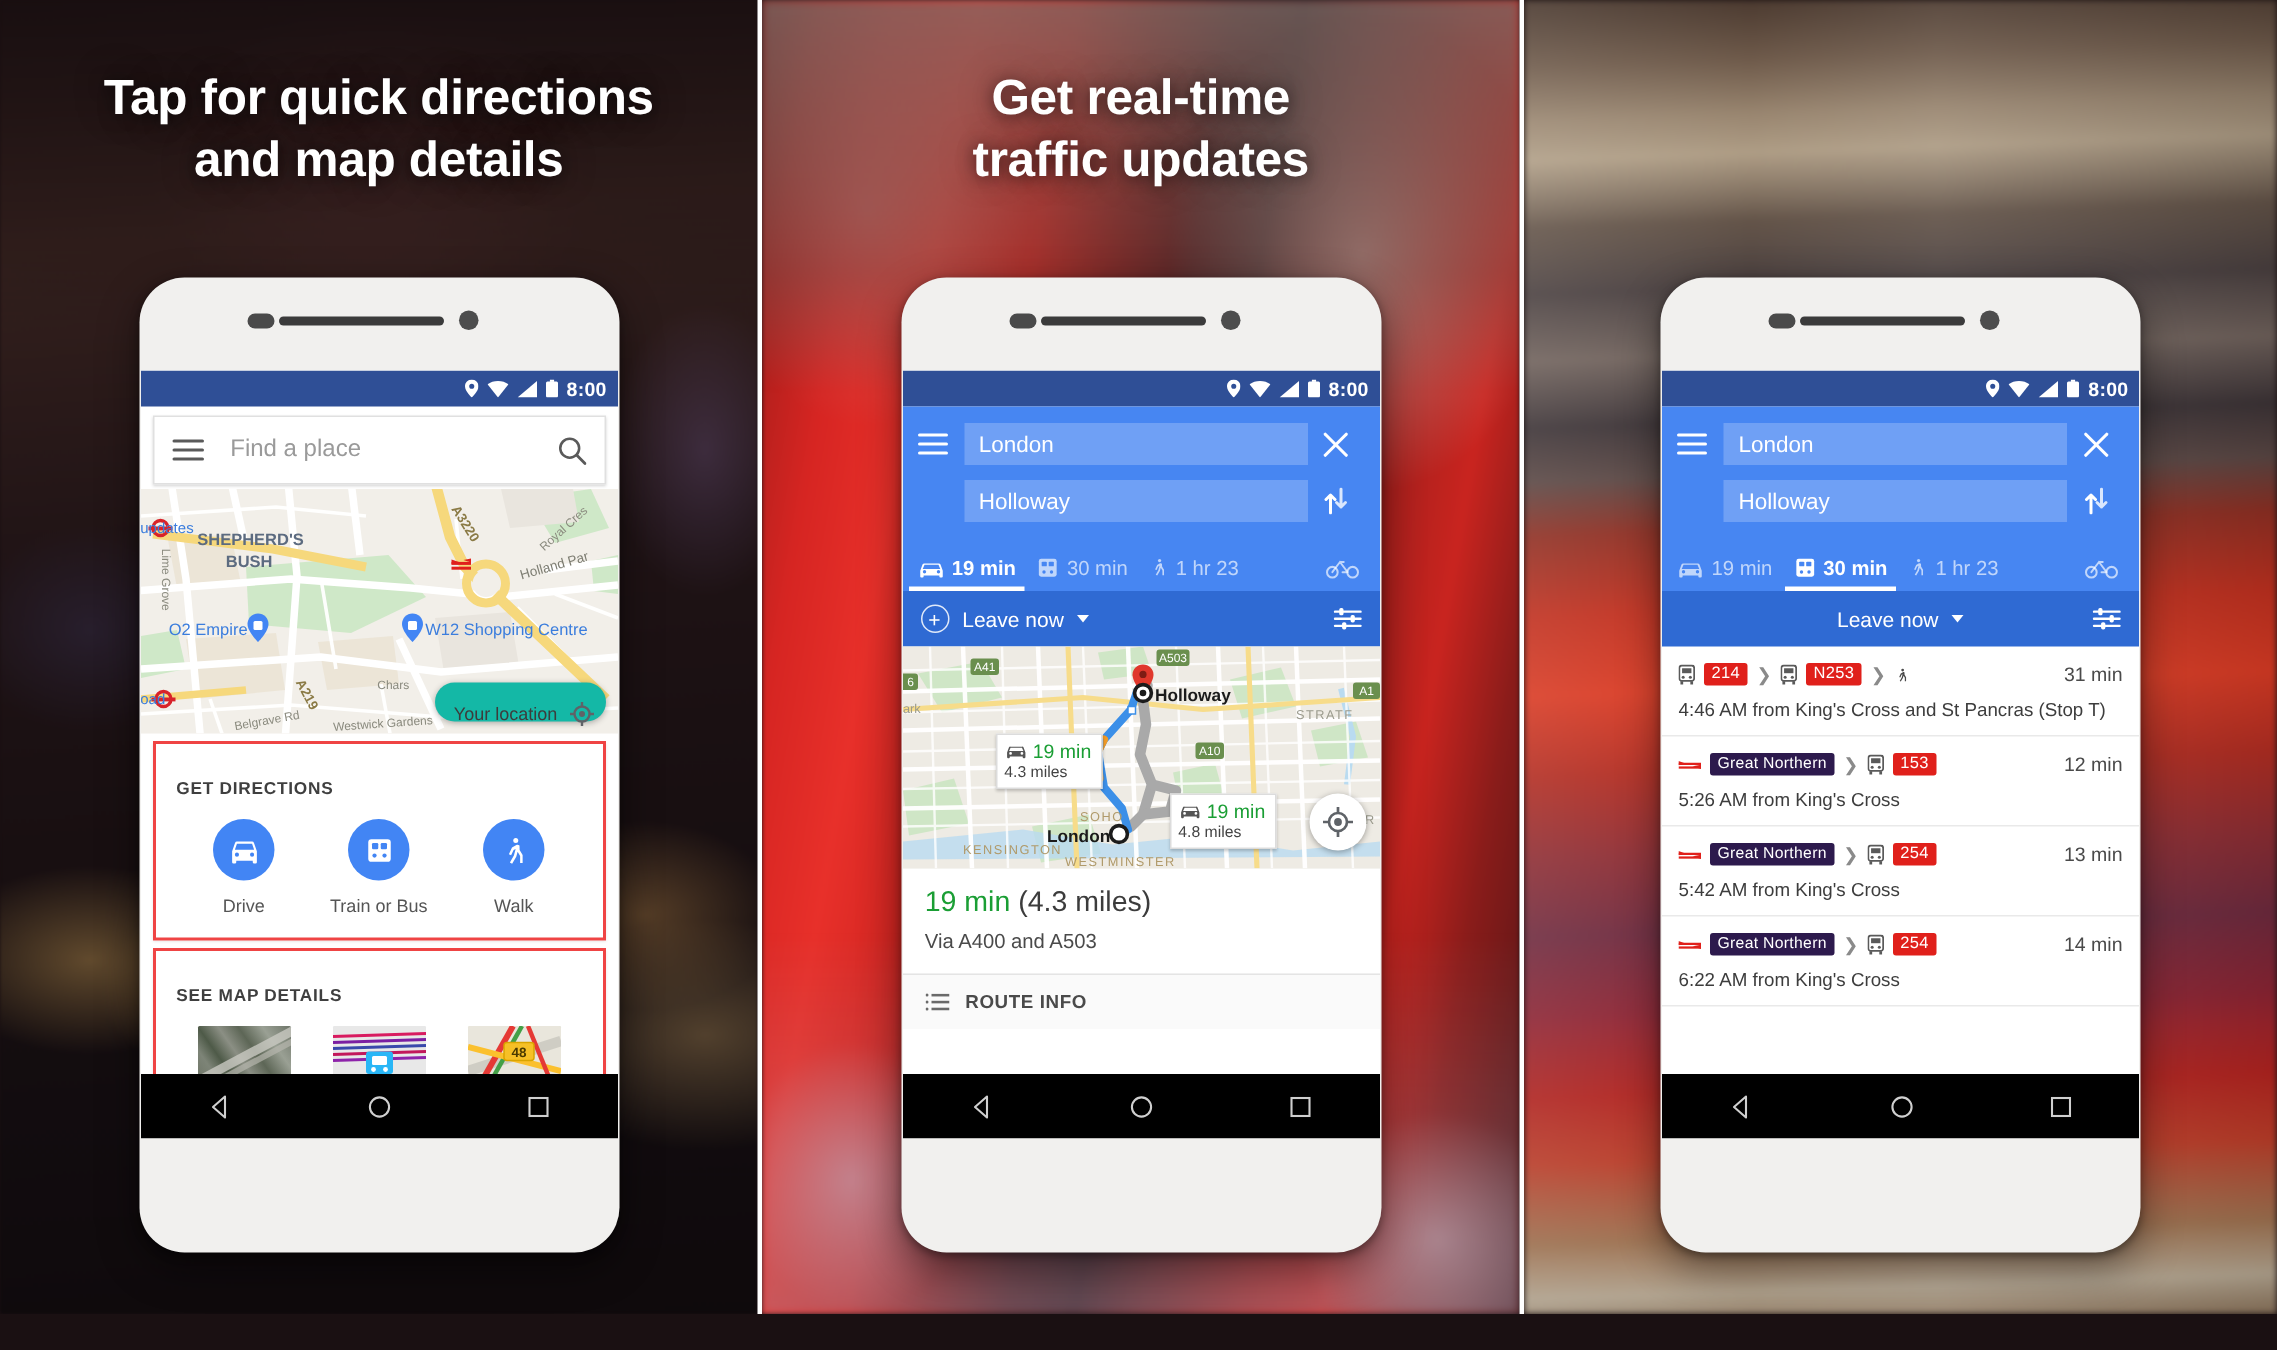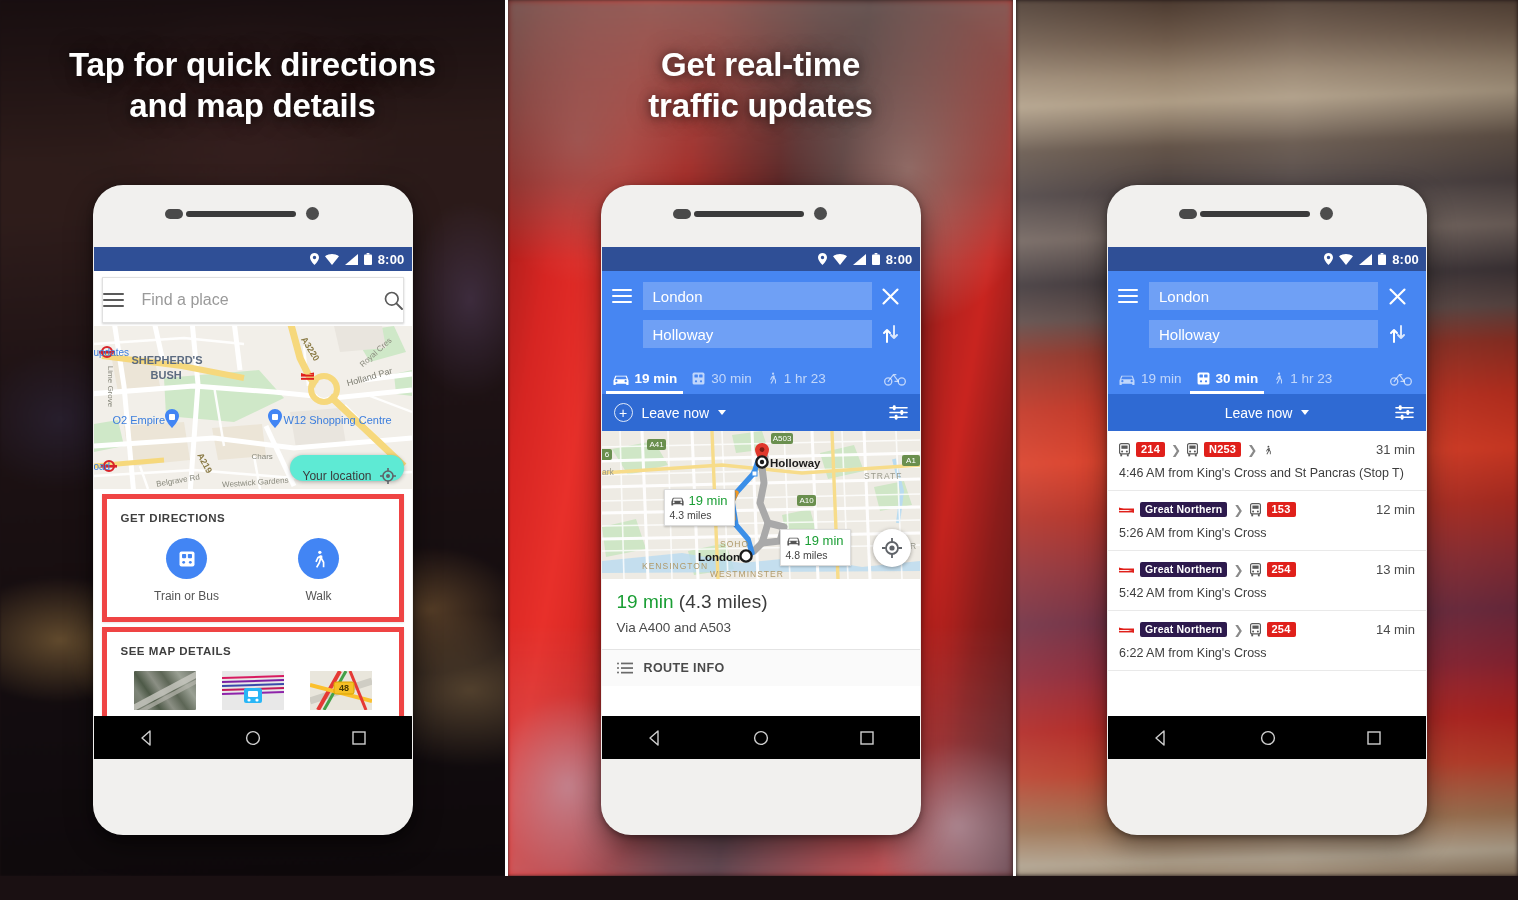--- a/index.html
+++ b/index.html
@@ -141,45 +141,45 @@
     padding-right: 7px; gap: 6px;
   }
   .statusbar .sb-time { color: #fff; font-size: 13px; font-weight: bold; letter-spacing: .2px; }
   .sb-ic { display: inline-flex; align-items: center; }
 
   
   .searchbar {
     height: 46px; margin: 6px 8px 0 8px;
     background: #fff; border: 1px solid #e0e0e0;
     box-shadow: 0 1px 2px rgba(0,0,0,.18);
-    display: flex; align-items: center; padding: 0 0;
+    display: flex; align-items: center; padding: 0 12px;
   }
   .hamb { width: 21px; display: flex; flex-direction: column; gap: 4px; }
   .hamb i { display: block; height: 2px; background: #5a5a5a; border-radius: 1px; }
   .search-ph { flex: 1; margin-left: 18px; color: #9a9a9a; font-size: 16px; }
 
   .map1 {
     position: relative; height: 163px; margin-top: 3px;
     background: #f2efe9; overflow: hidden;
   }
   .map-label { position: absolute; font-size: 9px; color: #5c6b80; }
   .yourloc {
     position: absolute; right: 8px; bottom: 8px;
-    background: #5eead4; border-radius: 14px;
+    background: #14b8a6; border-radius: 14px;
     height: 26px; padding: 16px 8px 0 13px;
     display: flex; align-items: center; gap: 8px;
     box-shadow: 0 1px 4px rgba(0,0,0,.3);
     font-size: 12px; color: #3c3c3c;
   }
 
   .card {
     background: #fff; margin: 5px 8px 0 8px;
-    border: 5px solid #ef4444;
+    border: 2px solid #ef4444;
     box-shadow: 0 1px 2px rgba(0,0,0,.10);
-    padding: 13px 14px 14px 14px;
+    padding: 24px 14px 14px 14px;
   }
   .card-title {
     font-size: 11.5px; font-weight: bold; color: #3f3f3f;
     letter-spacing: .5px; margin-bottom: 14px;
   }
   .chips { display: flex; }
   .chip { flex: 1; text-align: center; }
   .chip-circle {
     width: 41px; height: 41px; border-radius: 50%;
     background: #4285f4; margin: 0 auto 10px auto;
@@ -276,21 +276,21 @@
     font-weight: bold; letter-spacing: .4px;
   }
 
   
   .tlist { background: #fff; }
   .trow { padding: 11px 11px 10px 11px; border-bottom: 1px solid #e9e9e9; }
   .trow-top { display: flex; align-items: center; gap: 6px; }
   .trow-time { margin-left: auto; font-size: 13px; color: #4a4a4a; }
   .trow-sub { margin-top: 9px; font-size: 12.5px; color: #3d3d3d; }
   .badge {
-    font-size: 11px; font-weight: bold; color: #fff;
+    font-size: 11px; font-weight: normal; color: #fff;
     padding: 1px 5px 2px 5px; border-radius: 2px; letter-spacing: .2px;
   }
   .badge-red { background: #e0201b; }
   .badge-gn { background: #2d1a4d; font-size: 10.5px; }
   .arrow-sep { color: #8a8a8a; font-size: 12px; }
 
   svg { display: block; }
 </style>
 </head>
 <body>
@@ -450,20 +450,28 @@
                     <line x1="13.4" y1="8" x2="16" y2="8"></line>
                   </g>
                 </svg>
             </span>
           </div>
         </div>
 
         <div class="card">
           <div class="card-title">GET DIRECTIONS</div>
           <div class="chips">
+            <div class="chip">
+              <div class="chip-circle">
+                <svg width="22" height="22" viewBox="0 0 24 24">
+                    <path d="M18.9 6.5A1.5 1.5 0 0 0 17.5 5.5h-11A1.5 1.5 0 0 0 5.1 6.5L3 12.5v8A1 1 0 0 0 4 21.5h1a1 1 0 0 0 1-1v-1h12v1a1 1 0 0 0 1 1h1a1 1 0 0 0 1-1v-8l-2.1-6zM6.5 16.5a1.5 1.5 0 1 1 0-3 1.5 1.5 0 0 1 0 3zm11 0a1.5 1.5 0 1 1 0-3 1.5 1.5 0 0 1 0 3zM5 11.5l1.5-4.5h11l1.5 4.5H5z" fill="#fff"></path>
+                  </svg>
+              </div>
+              <div class="chip-label">Drive</div>
+            </div>
             <div class="chip">
               <div class="chip-circle">
                 <svg width="20" height="20" viewBox="0 0 24 24">
                     <rect x="3" y="3" width="18" height="18" rx="2.5" fill="#fff"></rect>
                     <rect x="6" y="6" width="5" height="5" rx="1" fill="#4285f4"></rect>
                     <rect x="13" y="6" width="5" height="5" rx="1" fill="#4285f4"></rect>
                     <circle cx="8" cy="16" r="1.7" fill="#4285f4"></circle>
                     <circle cx="16" cy="16" r="1.7" fill="#4285f4"></circle>
                   </svg>
               </div>

